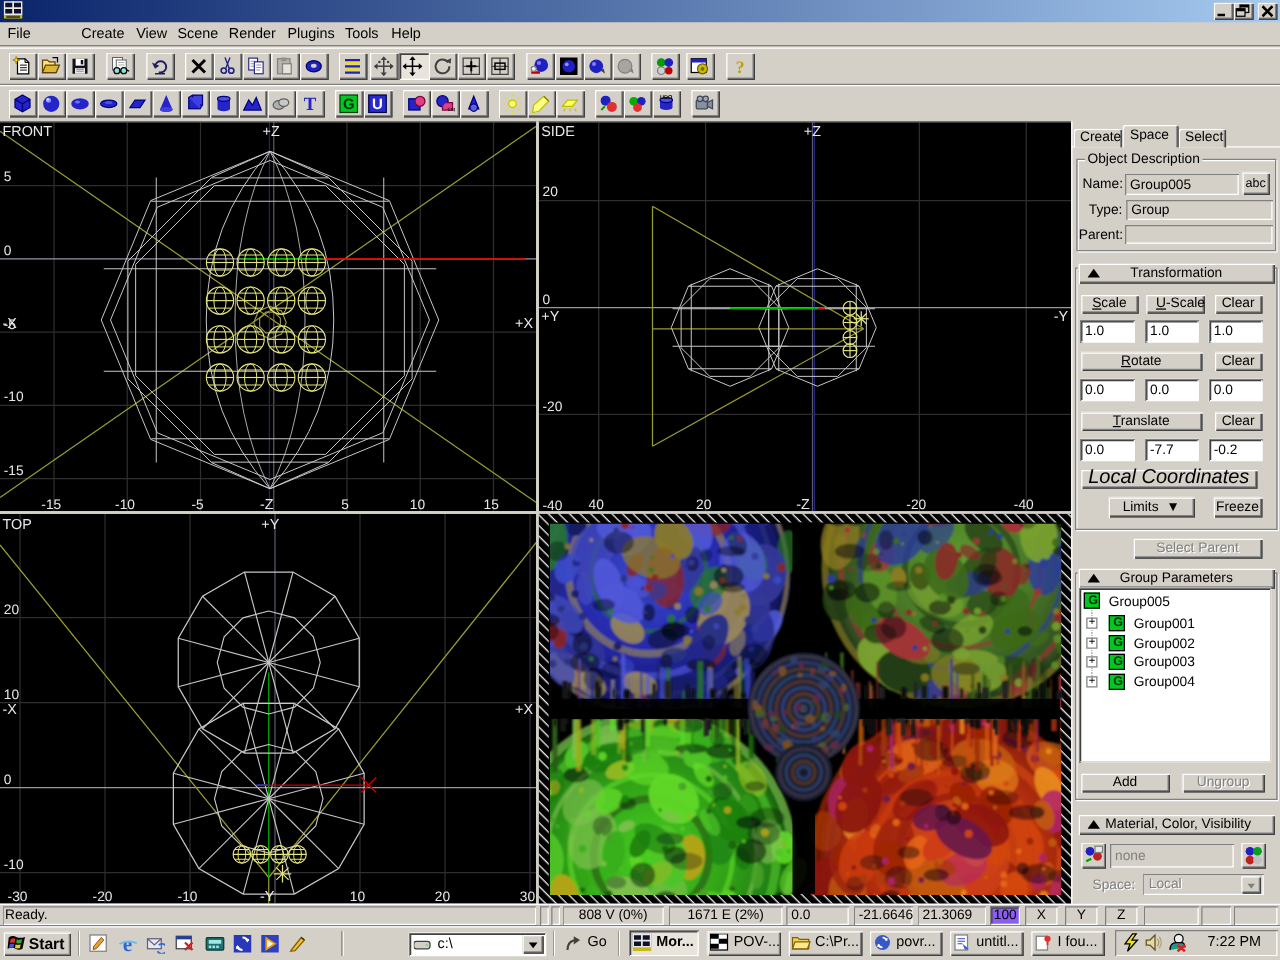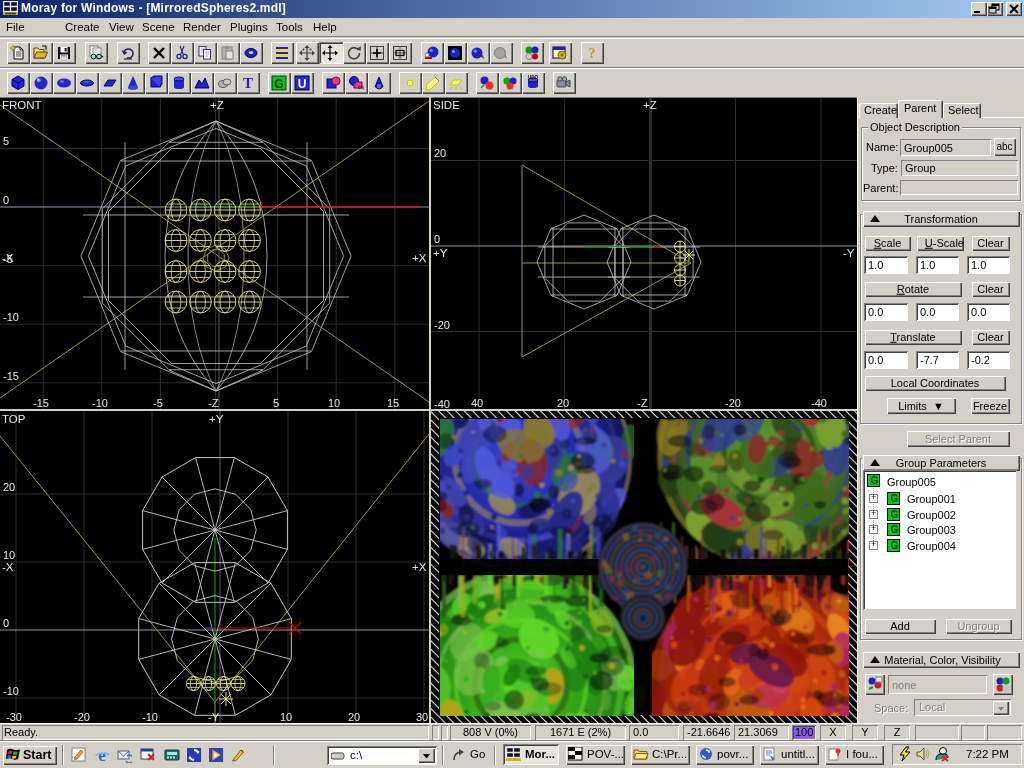--- a/index.html
+++ b/index.html
@@ -16,21 +16,20 @@
     <div class="abs" style="left:0;top:0;width:1024px;height:18px;background:linear-gradient(to right,#0a246a,#a6caf0);">
  <div class="abs" style="left:3px;top:1px;width:15px;height:14px;">
   <svg width="15" height="14">
    <rect x="0" y="0" width="15" height="11" fill="#101028"></rect>
    <rect x="0.5" y="0.5" width="14" height="10" fill="none" stroke="#e8e8e8" stroke-width="1.4"></rect>
    <path d="M7.5 0 V11 M0 5.5 H15" stroke="#e8e8e8" stroke-width="1.4"></path>
    <rect x="0" y="11" width="15" height="3" fill="#c8b820"></rect>
    <rect x="2" y="11.5" width="11" height="2" fill="#504810"></rect>
   </svg>
  </div>
- <div class="abs" style="left:21px;top:1px;font-size:12px;font-weight:bold;color:#fff;letter-spacing:0.2px;">Moray for Windows - [MirroredSpheres2.mdl]</div>
  <div class="abs raised" style="left:971px;top:2px;width:16px;height:14px;"><svg width="14" height="12" style="margin:1px">
           <rect x="2" y="8" width="6" height="2" fill="#000"></rect>
         </svg></div>
  <div class="abs raised" style="left:987px;top:2px;width:16px;height:14px;"><svg width="14" height="12" style="margin:1px">
           <rect x="4" y="1" width="7" height="6" fill="none" stroke="#000"></rect>
           <rect x="4" y="1" width="7" height="2" fill="#000"></rect>
           <rect x="1" y="4" width="7" height="6" fill="#d4d0c8" stroke="#000"></rect>
           <rect x="1" y="4" width="7" height="2" fill="#000"></rect>
         </svg></div>
  <div class="abs raised" style="left:1006px;top:2px;width:16px;height:14px;"><svg width="14" height="12" style="margin:1px">
@@ -1776,21 +1775,21 @@
     </svg>
     <div class="abs" style="left:857px;top:97px;width:167px;height:626px;background:#d4d0c8;border-left:1px solid #fff;"></div>
     <div class="abs" style="left:857px;top:117px;width:167px;height:1px;background:#fff;"></div>
     <div class="abs" style="left:859px;top:103px;width:39px;height:15px;box-shadow:inset 1px 1px 0 #ffffff, inset -1px 0 0 #404040, inset -2px 0 0 #808080;border-radius:2px 2px 0 0;background:#d4d0c8;">
       <div style="position:absolute;left:5px;top:1px;font-size:11px;">Create</div>
     </div>
     <div class="abs" style="left:943px;top:103px;width:38px;height:15px;box-shadow:inset 1px 1px 0 #ffffff, inset -1px 0 0 #404040, inset -2px 0 0 #808080;border-radius:2px 2px 0 0;background:#d4d0c8;">
       <div style="position:absolute;left:5px;top:1px;font-size:11px;">Select</div>
     </div>
     <div class="abs" style="left:898px;top:100px;width:45px;height:18px;box-shadow:inset 1px 1px 0 #ffffff, inset -1px 0 0 #404040, inset -2px 0 0 #808080;border-radius:2px 2px 0 0;background:#d4d0c8;box-shadow:inset 1px 1px 0 #ffffff, inset -1px 0 0 #404040, inset -2px 0 0 #808080, 0 2px 0 #d4d0c8;">
-      <div style="position:absolute;left:6px;top:2px;font-size:11px;">Parent</div>
+      <div style="position:absolute;left:6px;top:2px;font-size:11px;">Space</div>
     </div>
     <div class="abs" style="left:861px;top:127px;width:160px;height:74px;border:1px solid #808080;box-shadow:inset 1px 1px 0 #fff, 1px 1px 0 #fff;"></div>
     <div class="abs" style="left:868px;top:121px;font-size:11px;background:#d4d0c8;padding:0 2px;">Object Description</div>
     <div class="abs" style="left:866px;top:141px;font-size:11px;">Name:</div>
     <div class="abs" style="left:900px;top:139px;width:91px;height:17px;background:#d4d0c8;box-shadow:inset 1px 1px 0 #808080, inset -1px -1px 0 #fff;">
       <div style="position:absolute;left:4px;top:50%;transform:translateY(-50%);font-size:11px;color:#000;">Group005</div>
     </div>
     <div class="abs raised2" style="left:993px;top:137px;width:23px;height:19px;">
       <div style="position:absolute;left:0;right:0;top:50%;transform:translateY(-52%);text-align:center;font-size:10px;color:#000;white-space:nowrap;">abc</div>
     </div>
@@ -1851,21 +1850,21 @@
     <div class="abs" style="left:864px;top:351px;width:44px;height:18px;background:#fff;box-shadow:inset 1px 1px 0 #808080, inset -1px -1px 0 #fff, inset 2px 2px 0 #404040;">
       <div style="position:absolute;left:4px;top:50%;transform:translateY(-50%);font-size:11px;color:#000;">0.0</div>
     </div>
     <div class="abs" style="left:916px;top:351px;width:43px;height:18px;background:#fff;box-shadow:inset 1px 1px 0 #808080, inset -1px -1px 0 #fff, inset 2px 2px 0 #404040;">
       <div style="position:absolute;left:4px;top:50%;transform:translateY(-50%);font-size:11px;color:#000;">-7.7</div>
     </div>
     <div class="abs" style="left:967px;top:351px;width:43px;height:18px;background:#fff;box-shadow:inset 1px 1px 0 #808080, inset -1px -1px 0 #fff, inset 2px 2px 0 #404040;">
       <div style="position:absolute;left:4px;top:50%;transform:translateY(-50%);font-size:11px;color:#000;">-0.2</div>
     </div>
     <div class="abs raised2" style="left:864px;top:375px;width:142px;height:16px;">
-      <div style="position:absolute;left:0;right:0;top:50%;transform:translateY(-52%);text-align:center;font-size:11px;color:#000;white-space:nowrap;">Local Coordinates</div>
+      <div style="position:absolute;left:0;right:0;top:50%;transform:translateY(-52%);text-align:center;font-size:16px;color:#000;white-space:nowrap;font-style:italic;">Local Coordinates</div>
     </div>
     <div class="abs raised2" style="left:886px;top:397px;width:70px;height:17px;">
       <div style="position:absolute;left:0;right:0;top:50%;transform:translateY(-52%);text-align:center;font-size:11px;color:#000;white-space:nowrap;">Limits&nbsp;&nbsp;▼</div>
     </div>
     <div class="abs raised2" style="left:970px;top:397px;width:40px;height:17px;text-decoration:underline;">
       <div style="position:absolute;left:0;right:0;top:50%;transform:translateY(-52%);text-align:center;font-size:11px;color:#000;white-space:nowrap;">Freeze</div>
     </div>
     <div class="abs raised2" style="left:906px;top:430px;width:104px;height:17px;">
       <div style="position:absolute;left:0;right:0;top:50%;transform:translateY(-52%);text-align:center;font-size:11px;color:#808080;text-shadow:1px 1px 0 #fff;white-space:nowrap;">Select Parent</div>
     </div>

